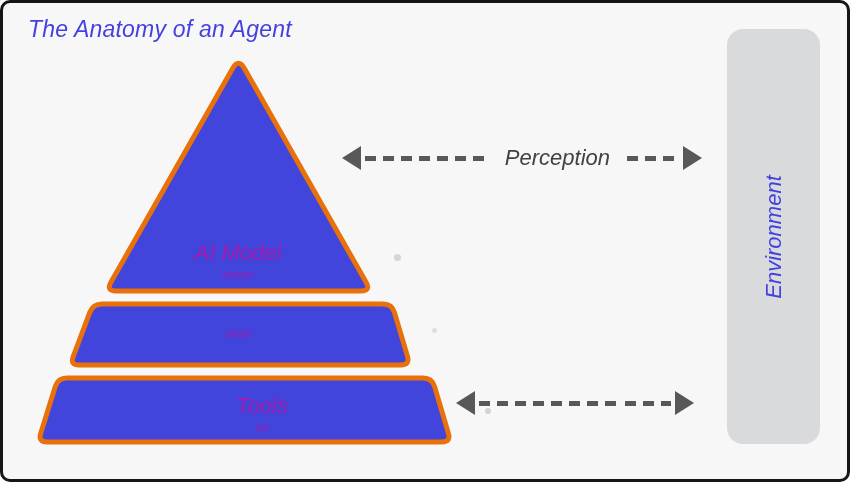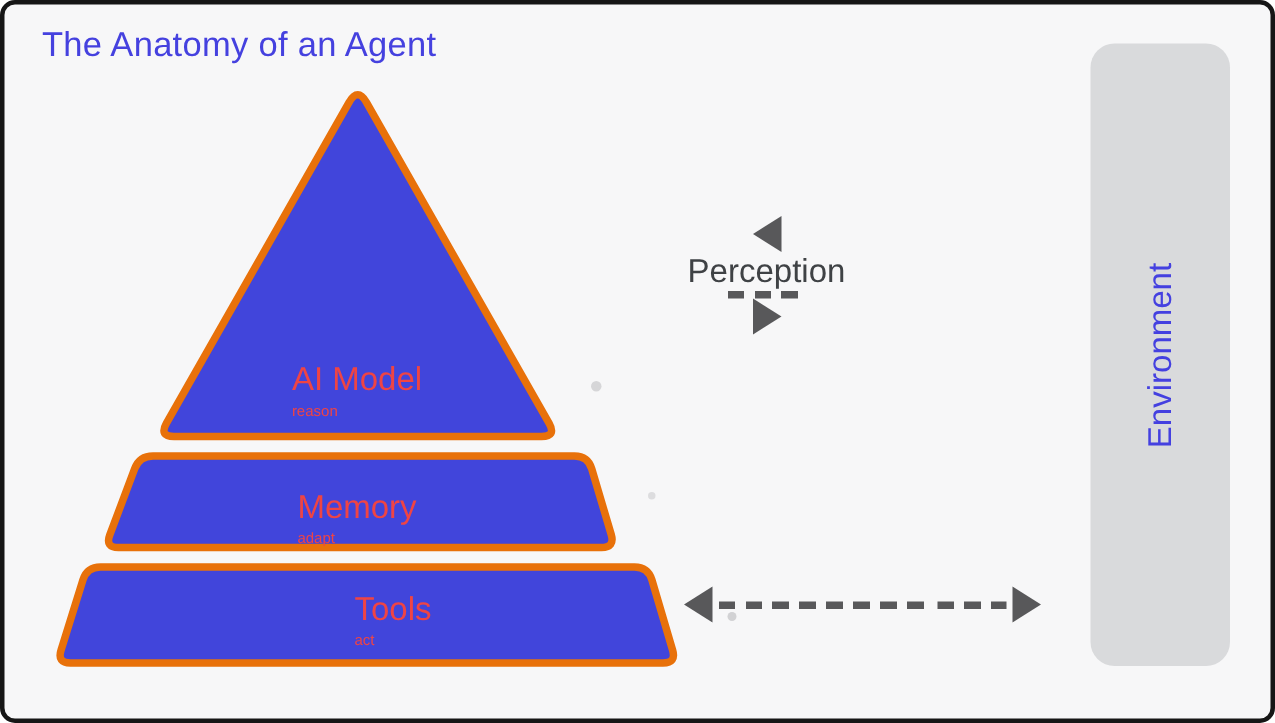--- a/index.html
+++ b/index.html
@@ -1,29 +1,29 @@
 <!DOCTYPE html>
 <html><head>
 <meta charset="utf-8">
 <style>
   html,body{margin:0;padding:0;background:#ffffff;}
   body{width:850px;height:482px;overflow:hidden;font-family:"Liberation Sans",sans-serif;}
   .frame{
     position:relative;box-sizing:border-box;width:850px;height:482px;
-    background:#F7F7F8;border:3px solid #161616;border-radius:10px;
+    background:#F7F7F8;border:3px solid #161616;border-radius:10px;font-style:italic;
   }
   .title{
     position:absolute;left:25px;top:13px;margin:0;
     font-size:23px;font-weight:500;letter-spacing:.2px;color:#4541DF;
   }
   .pyramid-svg{position:absolute;left:0;top:0;width:844px;height:476px;}
   .layer-shape{fill:#4145DB;stroke:#E8710A;stroke-width:5;stroke-linejoin:round;}
   .layer-label{
-    position:absolute;transform:translateX(-50%);
-    color:#ef4444;white-space:nowrap;pointer-events:none;
+    position:absolute;transform:translateX(-50%);text-align:center;
+    color:#a21caf;white-space:nowrap;pointer-events:none;
   }
   .layer-label .main{display:block;font-size:22px;line-height:26px;font-weight:400;}
   .layer-label .sub{display:block;font-size:10px;line-height:17px;font-weight:400;}
   .arrow{position:absolute;display:flex;align-items:center;height:28px;}
   .tri{width:0;height:0;border-top:12px solid transparent;border-bottom:12px solid transparent;flex:0 0 auto;}
   .tri-left{border-right:19px solid #58585A;}
   .tri-right{border-left:19px solid #58585A;}
   .dash{
     height:5px;margin:0 4px;flex:0 0 auto;
     background:repeating-linear-gradient(to right,#58585A 0 11px,transparent 11px 18px);
@@ -57,29 +57,28 @@
     <path class="layer-shape" d="M 229.6 65.4 Q 235.5 55 241.4 65.4 L 363.1 279.3 Q 368 288 358 288 L 113 288 Q 103 288 107.9 279.3 Z"></path>
     <path class="layer-shape" d="M 99 301 L 380 301 Q 389 301 391.5 309.6 L 404.5 353.4 Q 407 362 398 362 L 76 362 Q 67 362 70.2 353.6 L 86.8 309.4 Q 90 301 99 301 Z"></path>
     <path class="layer-shape" d="M 64 375 L 420 375 Q 429 375 431.6 383.6 L 445.4 430.4 Q 448 439 439 439 L 44 439 Q 35 439 37.7 430.4 L 52.3 383.6 Q 55 375 64 375 Z"></path>
   </svg>
 
   <div class="layer-label" style="left:235px;top:237px;">
     <span class="main">AI Model</span>
     <span class="sub">reason</span>
   </div>
   <div class="layer-label" style="left:235px;top:322px;">
-    <span class="main">Memory</span>
     <span class="sub">adapt</span>
   </div>
   <div class="layer-label" style="left:235px;top:390px;margin-left:24px;">
     <span class="main">Tools</span>
     <span class="sub">act</span>
   </div>
 
-  <div class="arrow" style="left:328px;top:141px;width:360px;flex-direction:column;">
+  <div class="arrow" style="left:339px;top:141px;width:360px;">
     <span class="tri tri-left"></span>
     <span class="dash dash-grow"></span>
     <span class="arrow-label">Perception</span>
     <span class="dash" style="width:52px;"></span>
     <span class="tri tri-right"></span>
   </div>
 
   <div class="arrow" style="left:453px;top:386px;width:238px;">
     <span class="tri tri-left"></span>
     <span class="dash dash-grow"></span>

